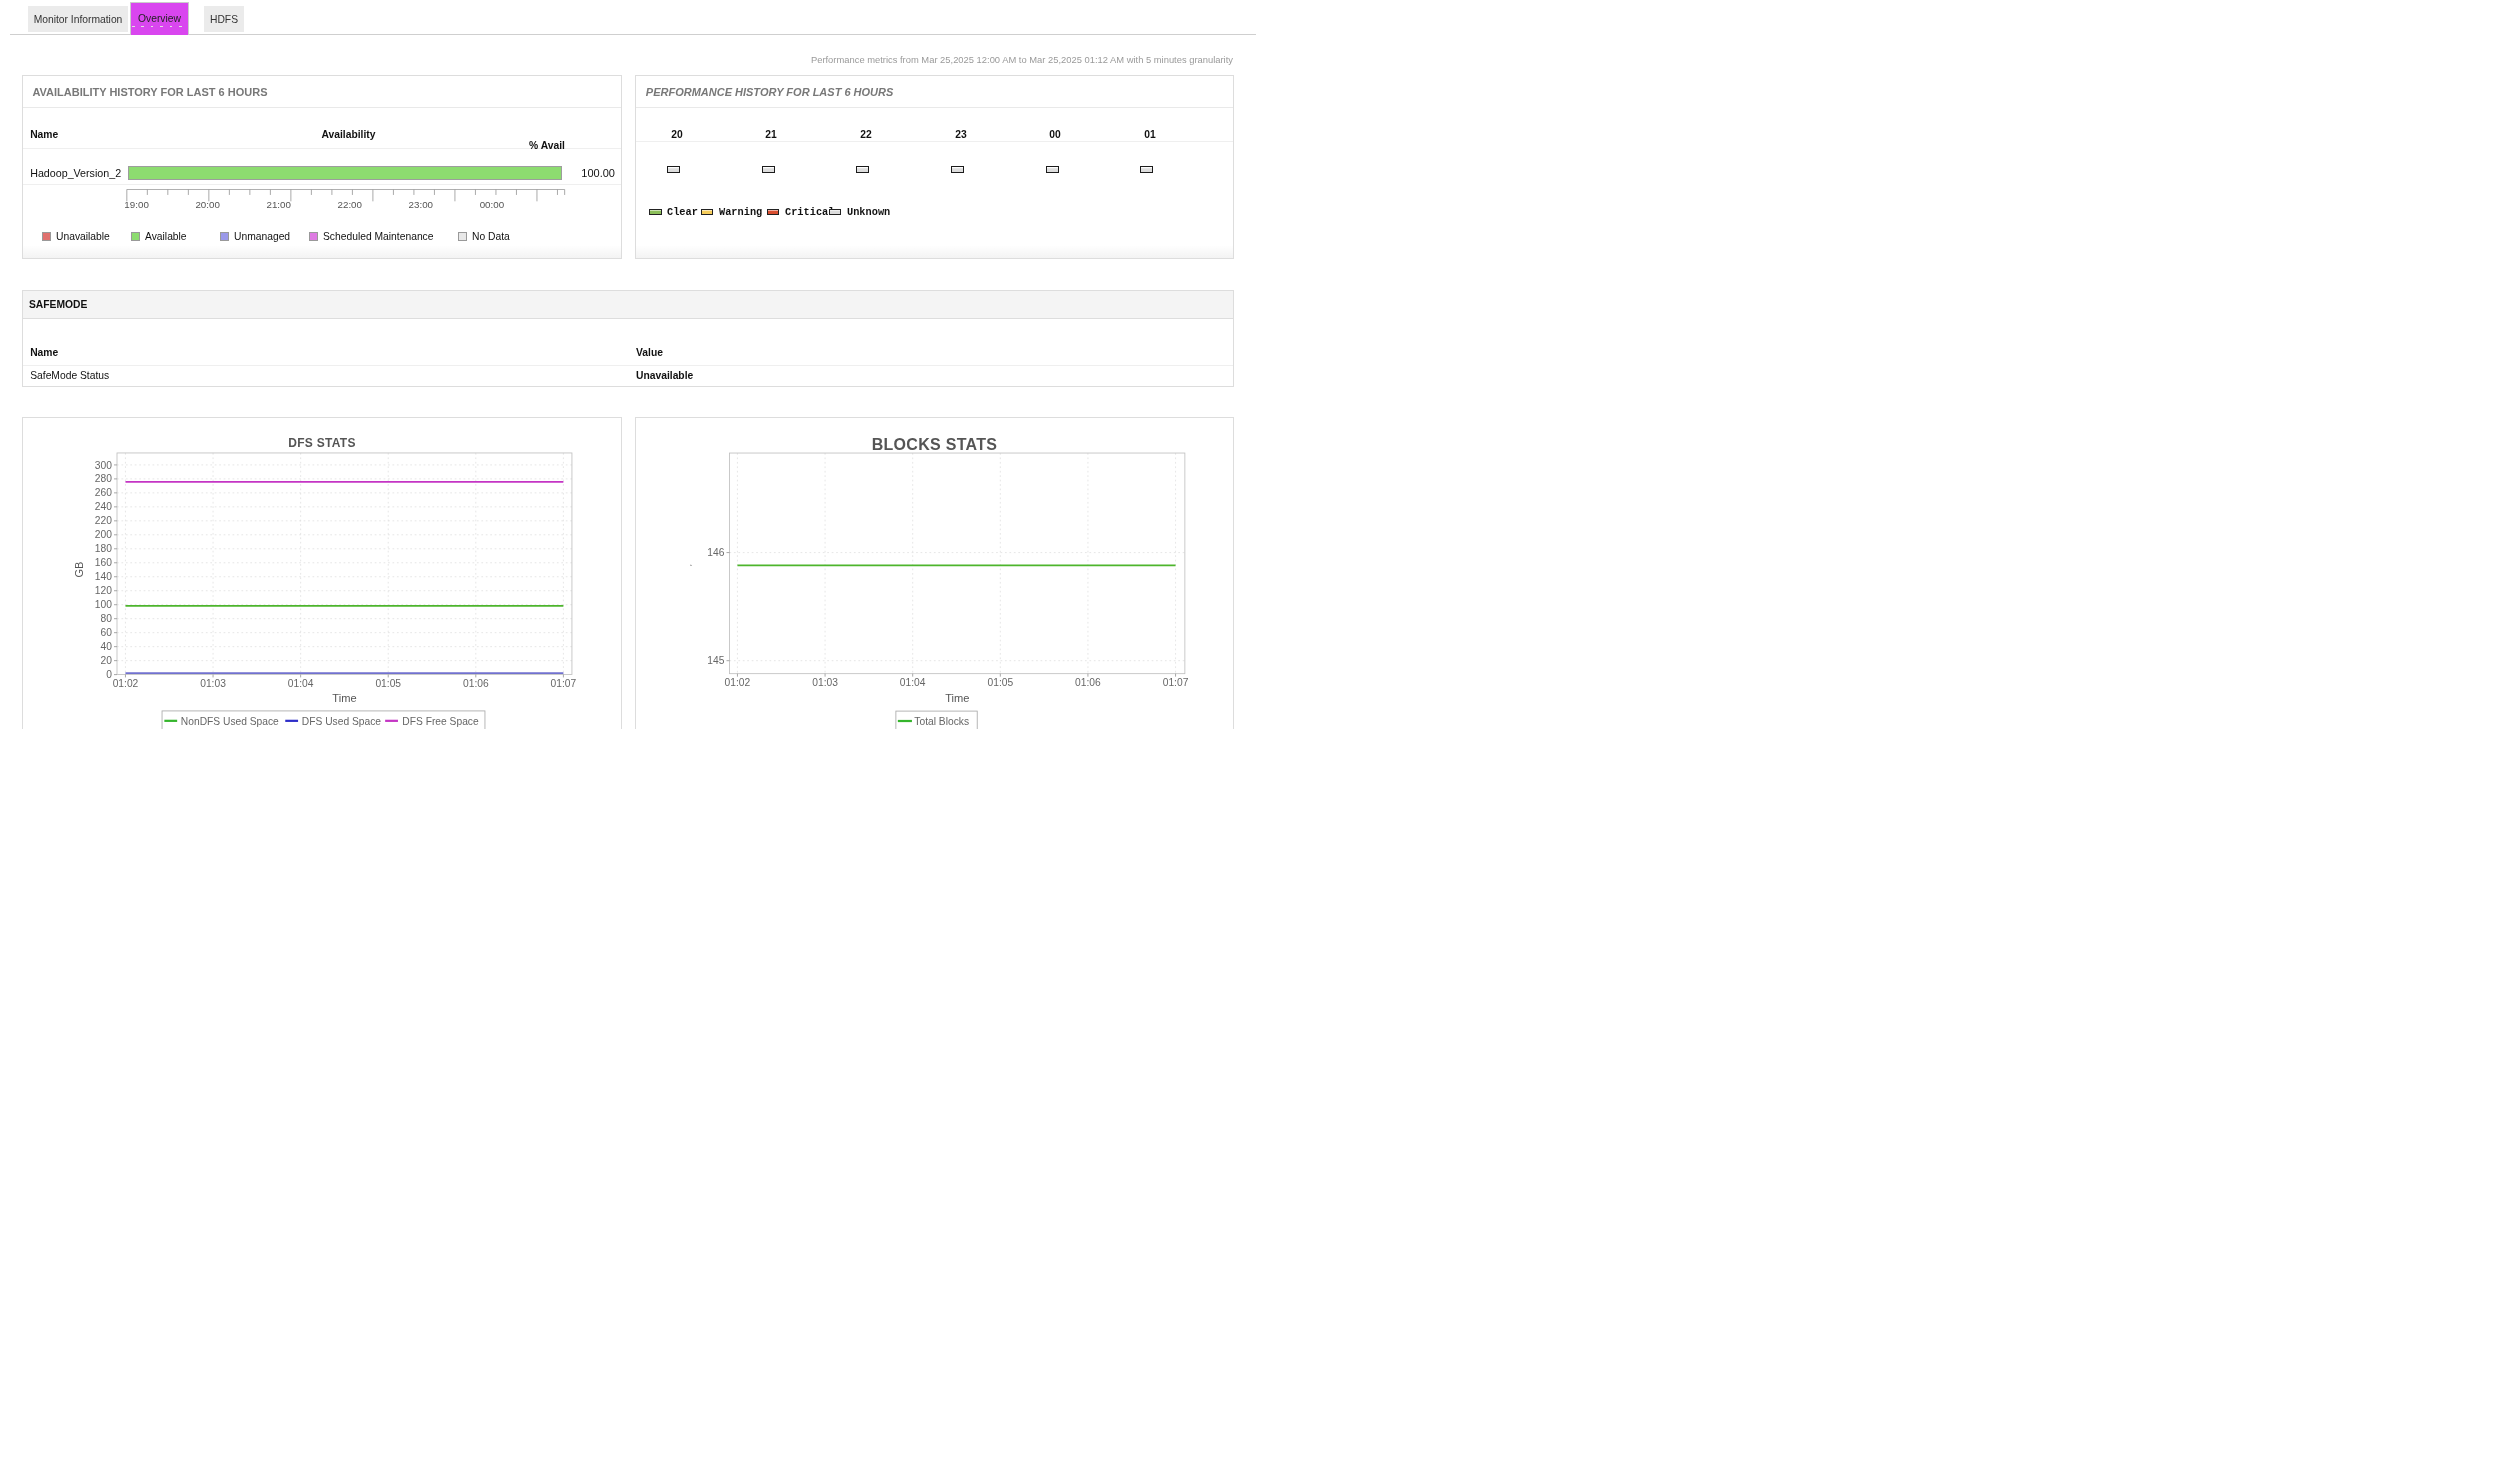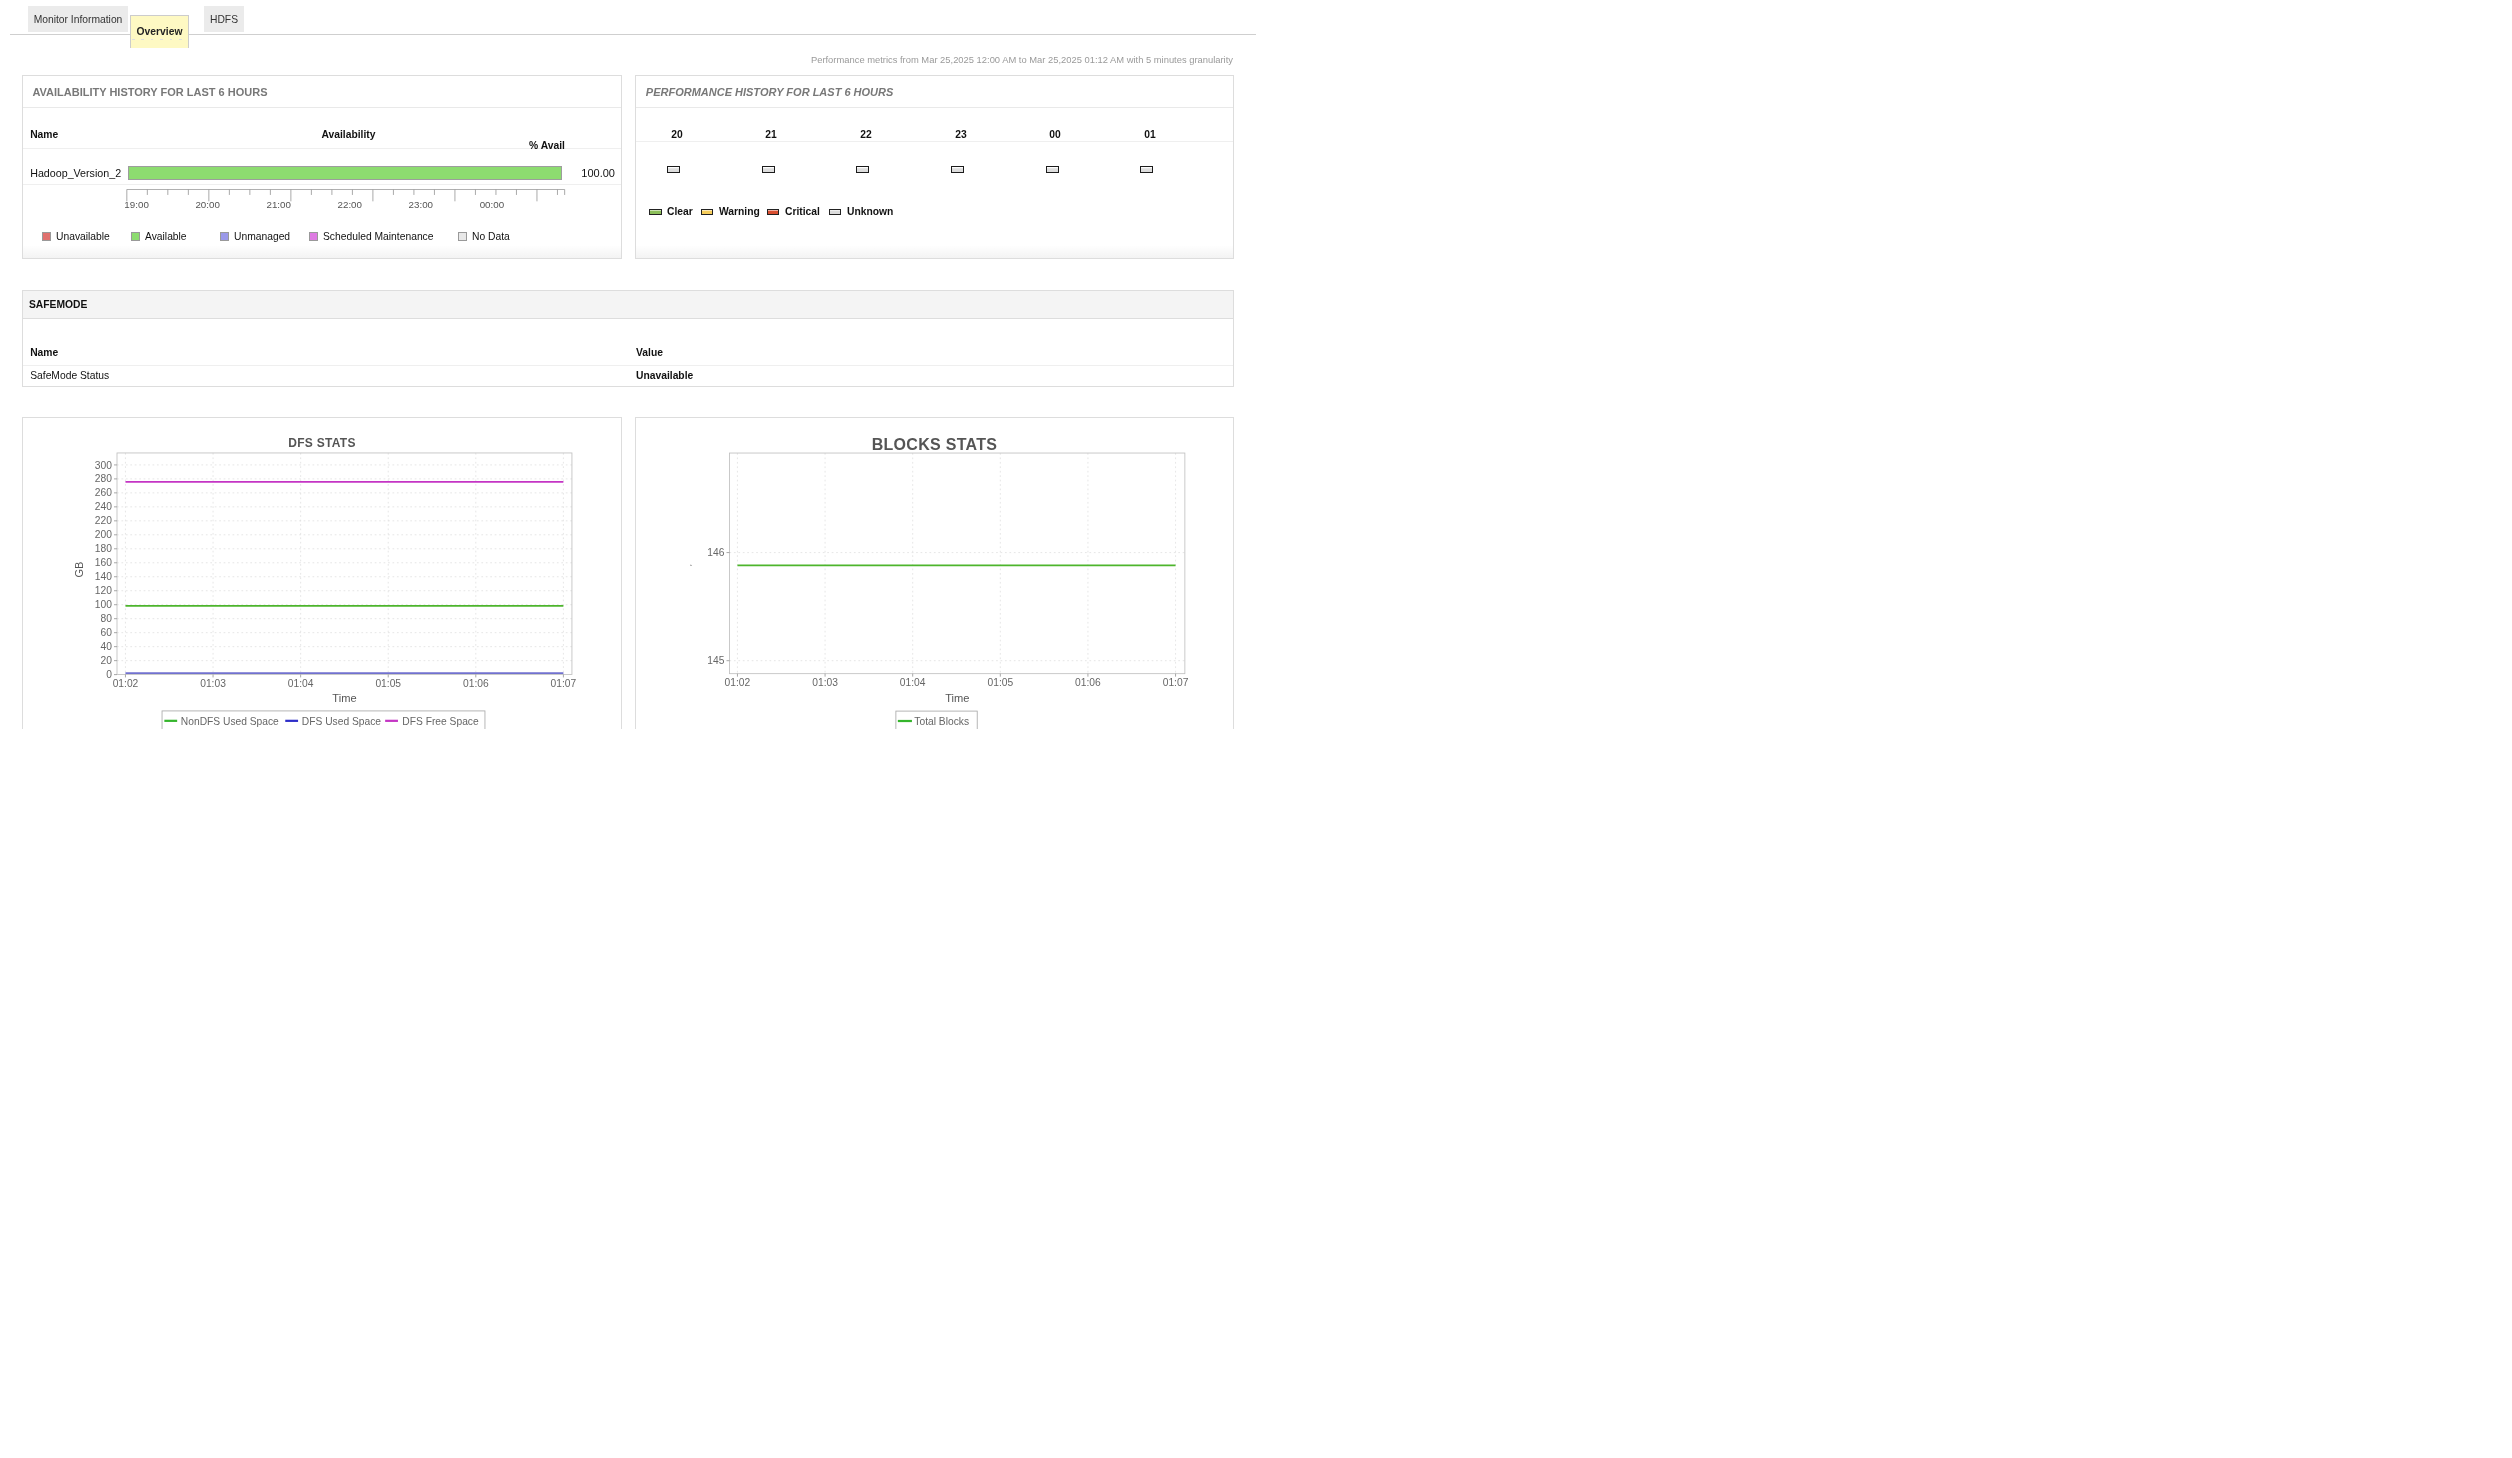--- a/index.html
+++ b/index.html
@@ -2,38 +2,38 @@
 <html style="font-size:13.7px"><head>
 <meta charset="utf-8">
 <style>
 * { margin:0; padding:0; box-sizing:border-box; }
 html,body { background:#fff; }
 body { font-family:"Liberation Sans", sans-serif; color:#000; }
 #page { position:relative; width:1256px; height:729px; overflow:hidden; background:#fff; }
 .abs { position:absolute; }
 .tab { position:absolute; top:5.9px; height:26.4px; background:#ebebeb; color:#333;
   font-size:10.3px; display:flex; align-items:center; justify-content:center; z-index:1; }
-.tab.active { top:15px; height:32.5px; background:#fef9c3; border:0.9px solid #ccc; border-bottom:none;
-  font-weight:bold; color:#222; z-index:3; }
+.tab.active { top:2px; height:32.5px; background:#d946ef; border:0.9px solid #ccc; border-bottom:none;
+  font-weight:normal; color:#222; z-index:3; }
 #tabdotted, .tabfocus { position:absolute; height:0.9px;
   background:repeating-linear-gradient(90deg,#e0e0e0 0 2.6px,transparent 2.6px 9.4px); }
 #tabdotted { left:10.3px; top:28.6px; width:1246px; z-index:0; }
 .tabfocus { left:0.9px; right:0.9px; top:23.4px; }
 #tabsolid { position:absolute; left:10.3px; top:34px; width:1246px; height:1px; background:#cfcfcf; z-index:2; }
 .panel { position:absolute; border:0.9px solid #ddd; background:#fff; }
 .ptitle { position:absolute; left:0; top:0; right:0; height:32px; border-bottom:0.9px solid #e9e9e9;
   display:flex; align-items:center; padding-left:9.4px; font-size:11px; font-weight:bold; color:#787878;
   letter-spacing:0; }
 .b { font-weight:bold; }
 .lgsq { position:absolute; width:9.4px; height:9.4px; border:0.9px solid #999; }
 .lgtx { position:absolute; font-size:10.3px; color:#111; }
 .hourlab { position:absolute; width:34px; text-align:center; font-size:10.3px; font-weight:bold; color:#111; }
 .statbox { position:absolute; width:13px; height:6.8px; background:#ddd; border:0.9px solid #1c1c1c; box-shadow:inset 0 1.3px 0 #fdfdfd; }
 .plgbox { position:absolute; width:12.4px; height:6.4px; border:0.9px solid #222; box-shadow:inset 0 0.9px 0 rgba(255,255,255,0.55); }
-.plgtx { position:absolute; font-size:10.3px; font-weight:bold; color:#111; }
+.plgtx { position:absolute; font-size:10.3px; font-weight:bold; color:#111;font-family:Liberation Mono, monospace; }
 .cell { position:absolute; font-size:10.3px; color:#111; }
 svg text { font-family:"Liberation Sans", sans-serif; }
 </style>
 </head>
 <body>
 <div id="page">
 
   <div id="tabdotted"></div>
   <div id="tabsolid"></div>
   <div class="tab" style="left:28px; width:100px;">Monitor Information</div>

